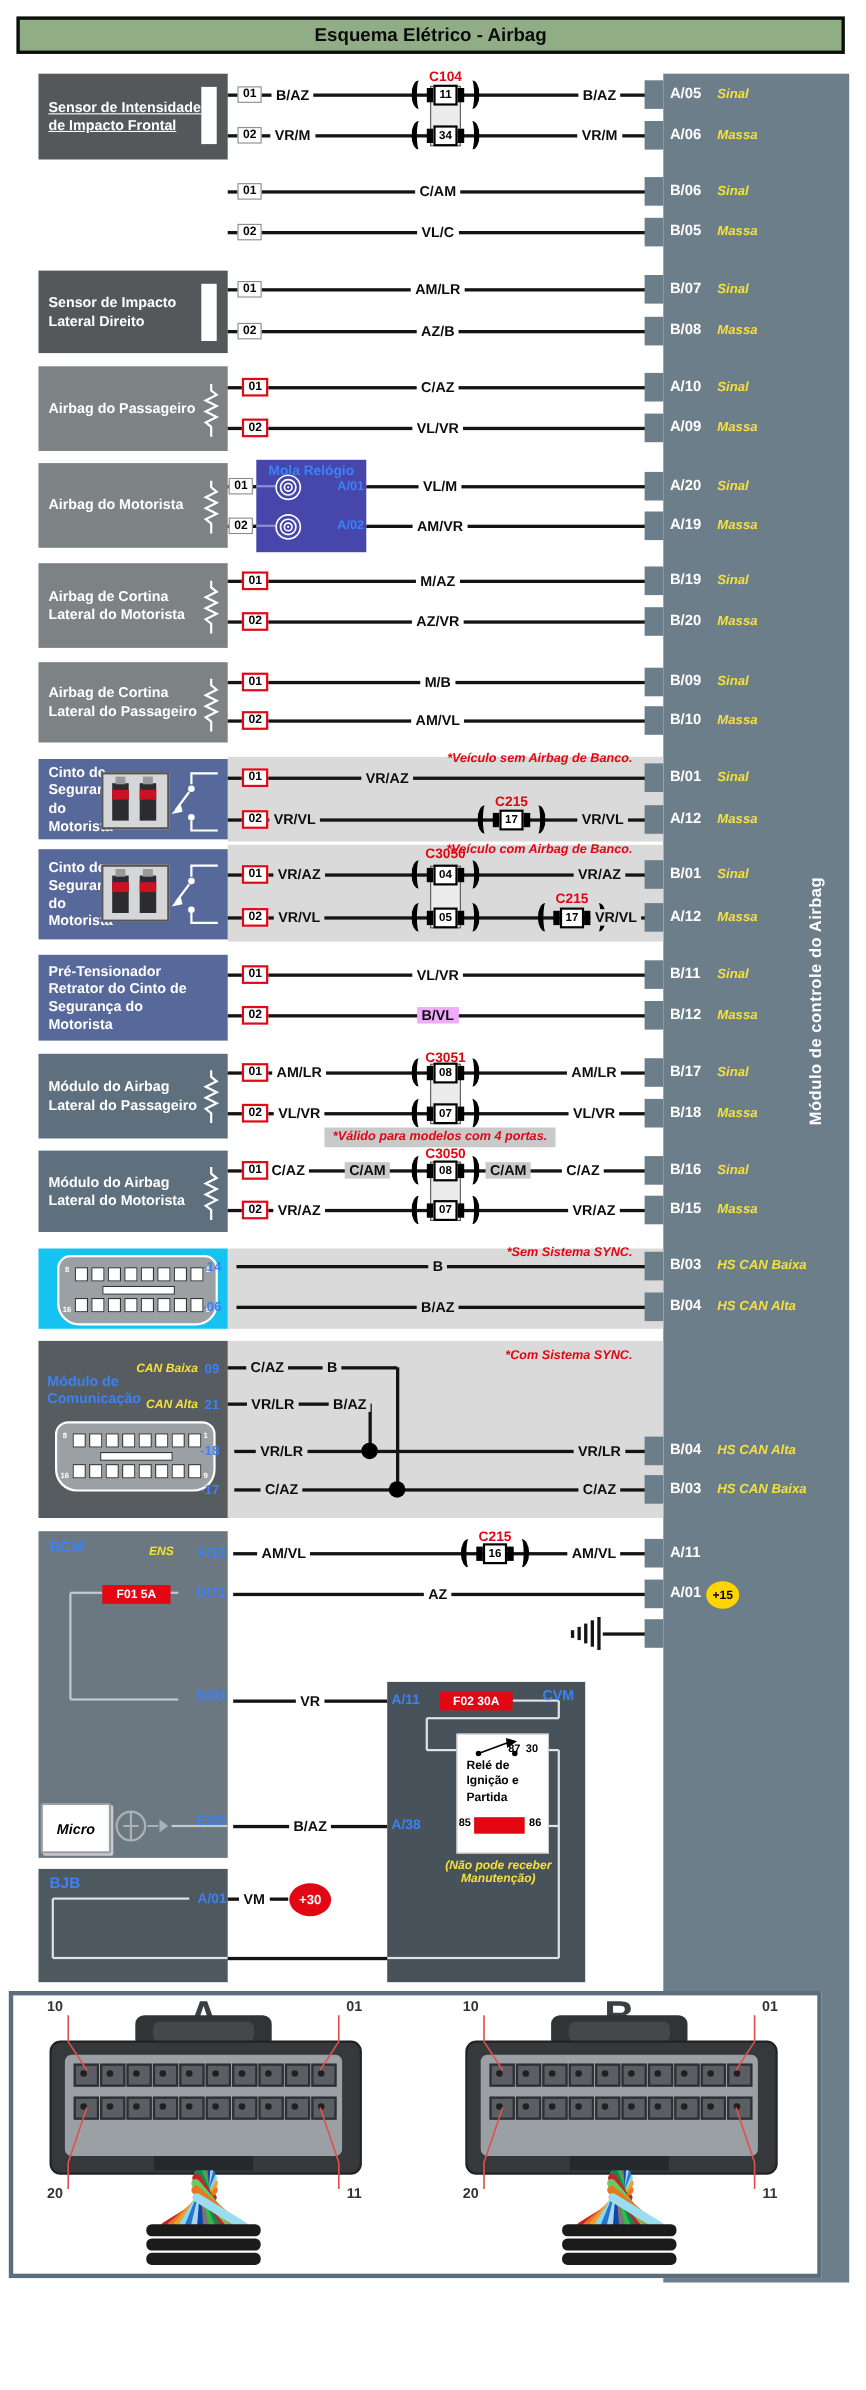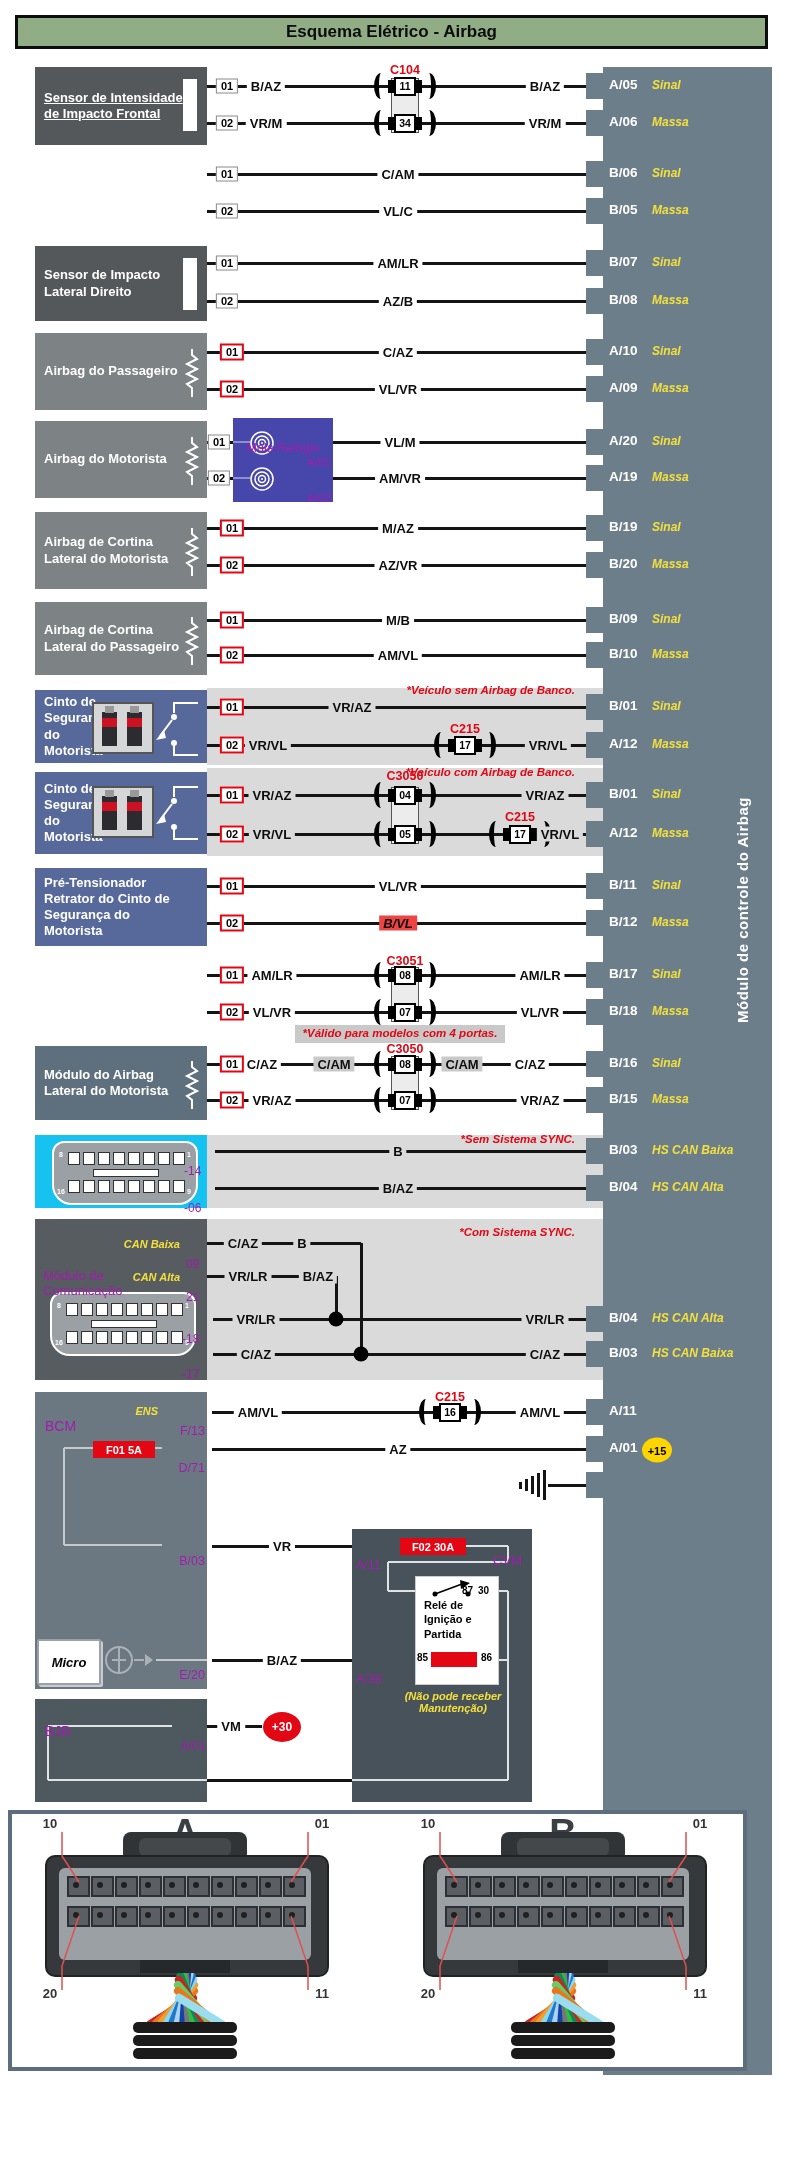--- a/index.html
+++ b/index.html
@@ -33,21 +33,21 @@
   .arcR{width:9px;height:26px;border-right:5px solid #000;border-radius:50%;}
   .sq{width:6px;height:13px;background:#000;}
   .cnum{min-width:14px;height:15px;border:2px solid #000;background:#fff;font-weight:bold;font-size:10.5px;line-height:15px;text-align:center;padding:0 2px;}
   .bridge{position:absolute;width:26px;transform:translateX(-50%);background:#ececec;border:1.5px solid #555;z-index:2;}
   .dot{position:absolute;width:15px;height:15px;border-radius:50%;background:#000;transform:translate(-50%,-50%);z-index:4;}
   .circ{position:absolute;transform:translate(-50%,-50%);border-radius:50%;display:flex;align-items:center;justify-content:center;font-weight:bold;z-index:5;}
   .c15{width:30px;height:25px;background:#ffd500;color:#000;font-size:11px;}
   .c30{width:38px;height:30px;background:#e30613;color:#fff;font-size:12px;}
   .fuse{position:absolute;background:#e30613;color:#fff;font-weight:bold;font-size:11px;display:flex;align-items:center;justify-content:center;z-index:4;}
   .txt{position:absolute;z-index:4;white-space:nowrap;}
-  .wtx{color:#a21caf;font-weight:normal;font-size:12.5px;margin-top:20px;}
+  .wtx{color:#3b82f6;font-weight:bold;font-size:12.5px;}
   .ytx{color:#f3e03c;font-style:italic;font-weight:bold;font-size:11px;}
   .ynote{color:#f3e03c;font-style:italic;font-weight:bold;font-size:11px;white-space:normal;text-align:center;}
   .btx{color:#000;font-weight:bold;font-size:10px;}
   .relay{position:absolute;background:#fff;border:1px solid #ccc;z-index:2;}
   .rlbl{position:absolute;color:#000;font-weight:bold;font-size:11px;line-height:1.3;z-index:4;white-space:normal;text-align:left;}
   .coil{position:absolute;background:#e30613;z-index:4;}
   .panel{position:absolute;left:8px;top:1810px;width:731px;height:253px;background:#fff;border:4px solid #5c6e7e;z-index:6;}
   .bigletter{position:absolute;transform:translateX(-50%);font-weight:bold;font-size:38px;color:#3a3f44;z-index:7;}
   .cpin{position:absolute;transform:translateX(-50%);font-weight:bold;font-size:13px;color:#333;z-index:8;}
   .micro{position:absolute;background:#fff;border:2px solid #9aa0a4;border-radius:2px;display:flex;align-items:center;justify-content:center;font-style:italic;font-weight:bold;font-size:13px;color:#000;z-index:4;box-shadow:2px 2px 0 #c8ccd0;}
@@ -323,24 +323,27 @@
       <span class="lb" style="max-width: 148px;">Pré-Tensionador Retrator do Cinto de Segurança do Motorista</span>
     </div>
     <div class="wline" style="left: 207px; top: 885px; width: 385px; position: absolute;"></div>
     <div class="pin red" style="left: 232px; top: 886px; position: absolute;">01</div>
     <div class="wlbl" style="left: 398px; top: 886px; background: rgb(255, 255, 255); position: absolute;">VL/VR</div>
     <div class="mtab" style="top: 873px; position: absolute;"></div>
     <div class="mlbl" style="top: 877px; position: absolute;">B/11</div>
     <div class="mdesc" style="top: 878px; position: absolute;">Sinal</div>
     <div class="wline" style="left: 207px; top: 922px; width: 385px; position: absolute;"></div>
     <div class="pin red" style="left: 232px; top: 923px; position: absolute;">02</div>
-    <div class="wlbl" style="left: 398px; top: 923px; background: #ef4444; position: absolute; font-style: italic;">B/VL</div>
+    <div class="wlbl" style="left: 398px; top: 923px; background: #f0abfc; position: absolute;">B/VL</div>
     <div class="mtab" style="top: 910px; position: absolute;"></div>
     <div class="mlbl" style="top: 914px; position: absolute;">B/12</div>
     <div class="mdesc" style="top: 915px; position: absolute;">Massa</div>
+    <div class="box c-slate" style="left: 35px; top: 958px; width: 172px; height: 77px; position: absolute;">
+      <span class="lb" style="max-width: 150px;">Módulo do Airbag Lateral do Passageiro</span>
+    </div>
     <div style="width: 18px; height: 50px; z-index: 2; position: absolute; left: 183px; top: 972px;"><svg width="18" height="50" viewBox="0 0 18 50">
         <path d="M9 1 v6 l5 4 -10 5 10 5 -10 5 10 5 -10 5 5 4 v9" stroke="#fff" stroke-width="2" fill="none"></path>
       </svg></div>
     <div class="clabel" style="left: 405px; top: 961px; position: absolute;">C3051</div>
     <div class="bridge" style="left: 405px; top: 967px; height: 53px; position: absolute;"></div>
     <div class="wline" style="left: 207px; top: 974px; width: 385px; position: absolute;"></div>
     <div class="wline" style="left: 207px; top: 1011px; width: 385px; position: absolute;"></div>
     <div class="conn" style="left: 405px; top: 975px; position: absolute;">
       <div class="arcL"></div>
       <div class="sq"></div>

